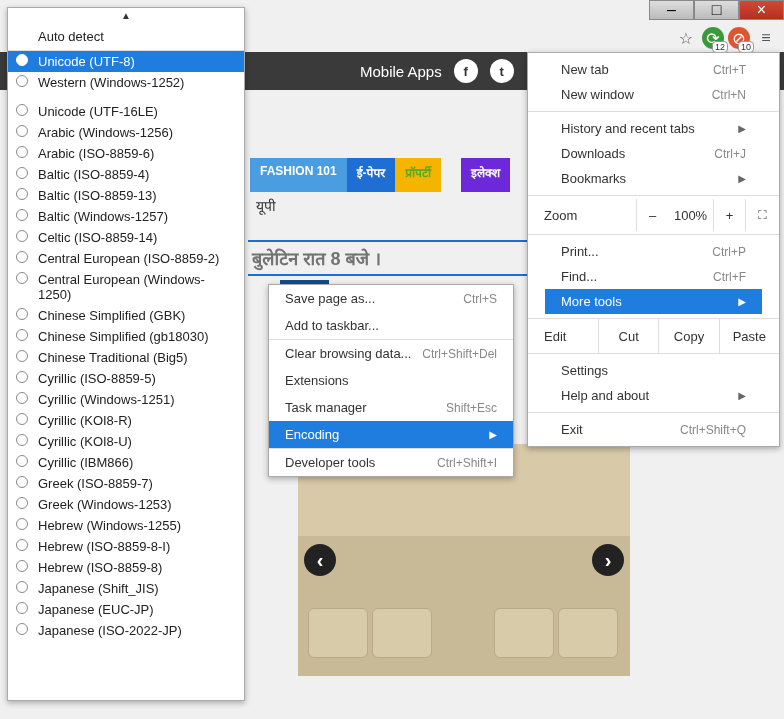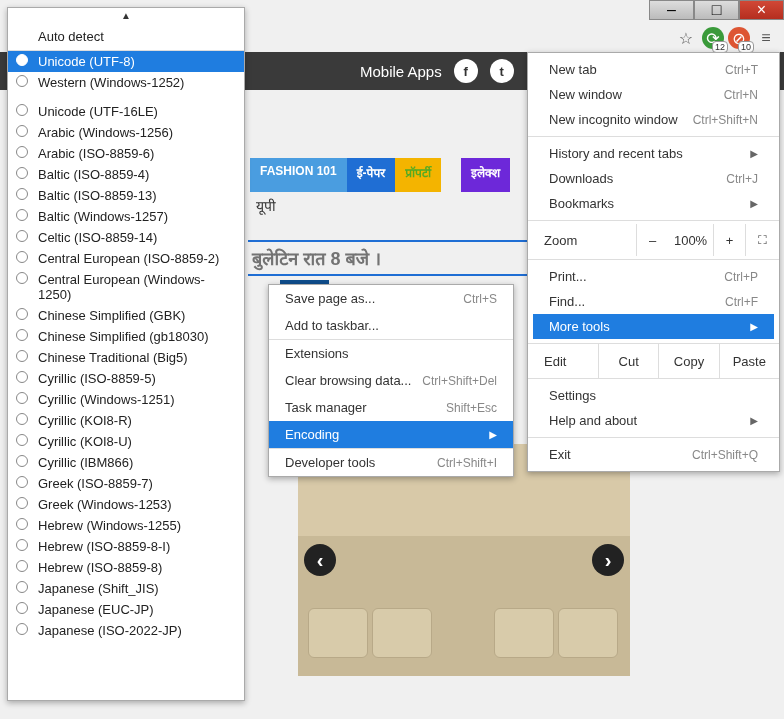--- a/index.html
+++ b/index.html
@@ -39,21 +39,21 @@
 
 .content-img-wrap { position:absolute; top:444px; left:298px; width:332px; height:232px; background:#d8c9a8; overflow:hidden; }
 .content-img-wrap .carousel-arrow { position:absolute; top:50%; transform:translateY(-50%); width:32px; height:32px; background:#222; color:#fff; border-radius:50%; display:flex; align-items:center; justify-content:center; font-size:20px; font-weight:bold; }
 .content-img-wrap .carousel-arrow.left { left:6px; }
 .content-img-wrap .carousel-arrow.right { right:6px; }
 .couch { position:absolute; bottom:0; left:0; right:0; height:140px; background:#c8b997; }
 .pillow { position:absolute; width:60px; height:50px; background:#d8cbaa; border:1px solid #b8a988; border-radius:6px; }
 
 
 .main-menu { position:absolute; top:52px; right:4px; width:253px; background:#fff; border:1px solid #aaa; box-shadow:0 2px 6px rgba(0,0,0,0.3); font-size:13px; color:#333; }
-.menu-section { padding: 4px 5px; }
+.menu-section { padding: 4px 17px; }
 .menu-divider { height:1px; background:#ddd; margin:0; }
 .menu-item { display:flex; justify-content:space-between; align-items:center; padding: 5px 16px; white-space:nowrap; cursor:default; }
 .menu-item.highlight { background:#1f7de0; color:#fff;gap:16px; }
 .menu-item .shortcut { color:#888; font-size:12px; }
 .menu-item .arrow { font-size:10px; color:#666; }
 .menu-item.highlight .arrow { color:#fff; }
 .zoom-row { display:flex; align-items:center; padding:3px 0 3px 16px; }
 .zoom-label { flex:0 0 92px; }
 .zoom-btn { width:34px; height:32px; display:flex; align-items:center; justify-content:center; border-left:1px solid #ddd; }
 .zoom-val { width:48px; text-align:center; }
@@ -127,24 +127,20 @@
 <div class="main-menu">
   <div class="menu-section">
     <div class="menu-item">
         <span>New tab</span>
         <span class="shortcut">Ctrl+T</span>
       </div>
     <div class="menu-item">
         <span>New window</span>
         <span class="shortcut">Ctrl+N</span>
       </div>
-    <div class="menu-item">
-        <span>New incognito window</span>
-        <span class="shortcut">Ctrl+Shift+N</span>
-      </div>
   </div>
   <div class="menu-divider"></div>
   <div class="menu-section">
     <div class="menu-item">
         <span>History and recent tabs</span>
         <span class="arrow">▶</span>
       </div>
     <div class="menu-item">
         <span>Downloads</span>
         <span class="shortcut">Ctrl+J</span>
@@ -206,25 +202,25 @@
 <div class="submenu-tools">
   <div class="menu-item">
       <span>Save page as...</span>
       <span class="shortcut">Ctrl+S</span>
     </div>
   <div class="menu-item">
       <span>Add to taskbar...</span>
     </div>
   <div class="menu-divider"></div>
   <div class="menu-item">
-      <span>Extensions</span>
-    </div>
-  <div class="menu-item">
       <span>Clear browsing data...</span>
       <span class="shortcut">Ctrl+Shift+Del</span>
+    </div>
+  <div class="menu-item">
+      <span>Extensions</span>
     </div>
   <div class="menu-item">
       <span>Task manager</span>
       <span class="shortcut">Shift+Esc</span>
     </div>
   <div class="menu-item highlight">
       <span>Encoding</span>
       <span class="arrow">▶</span>
     </div>
   <div class="menu-divider"></div>

